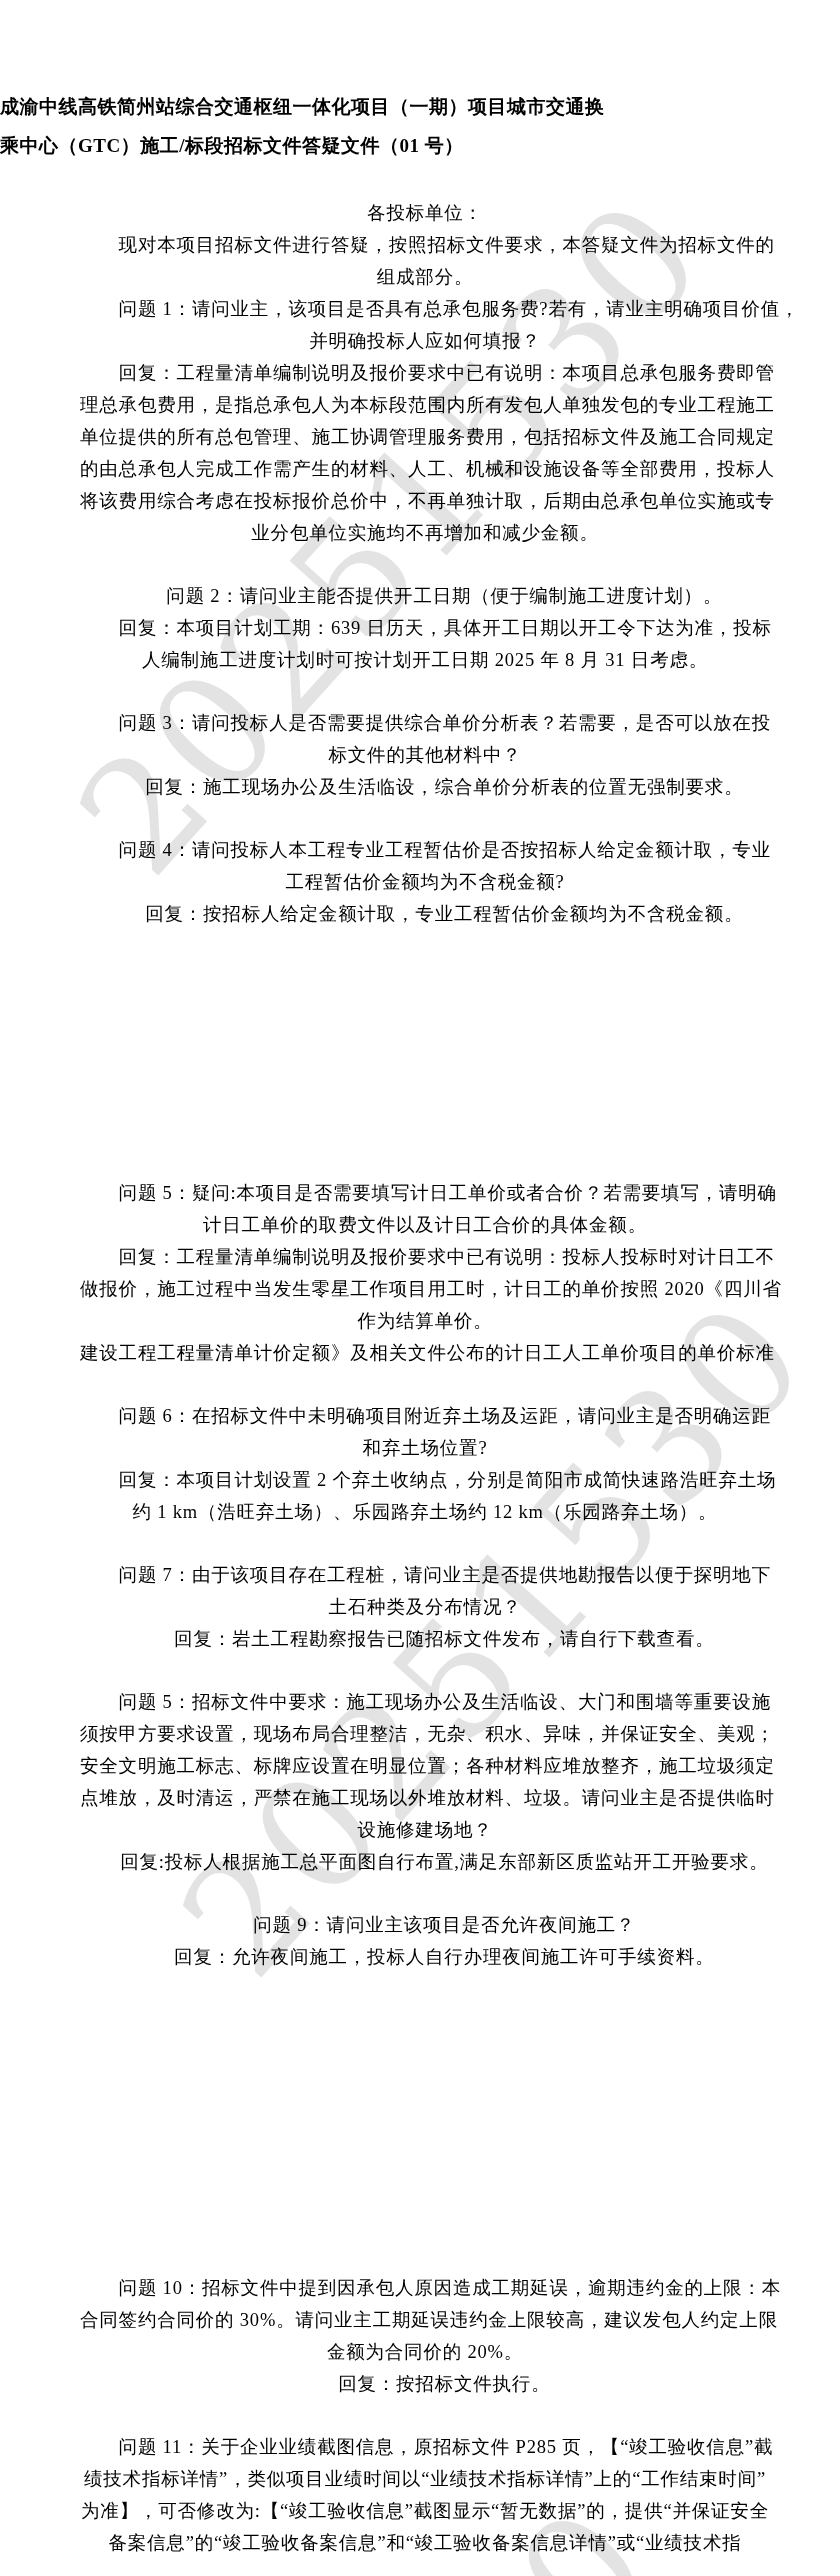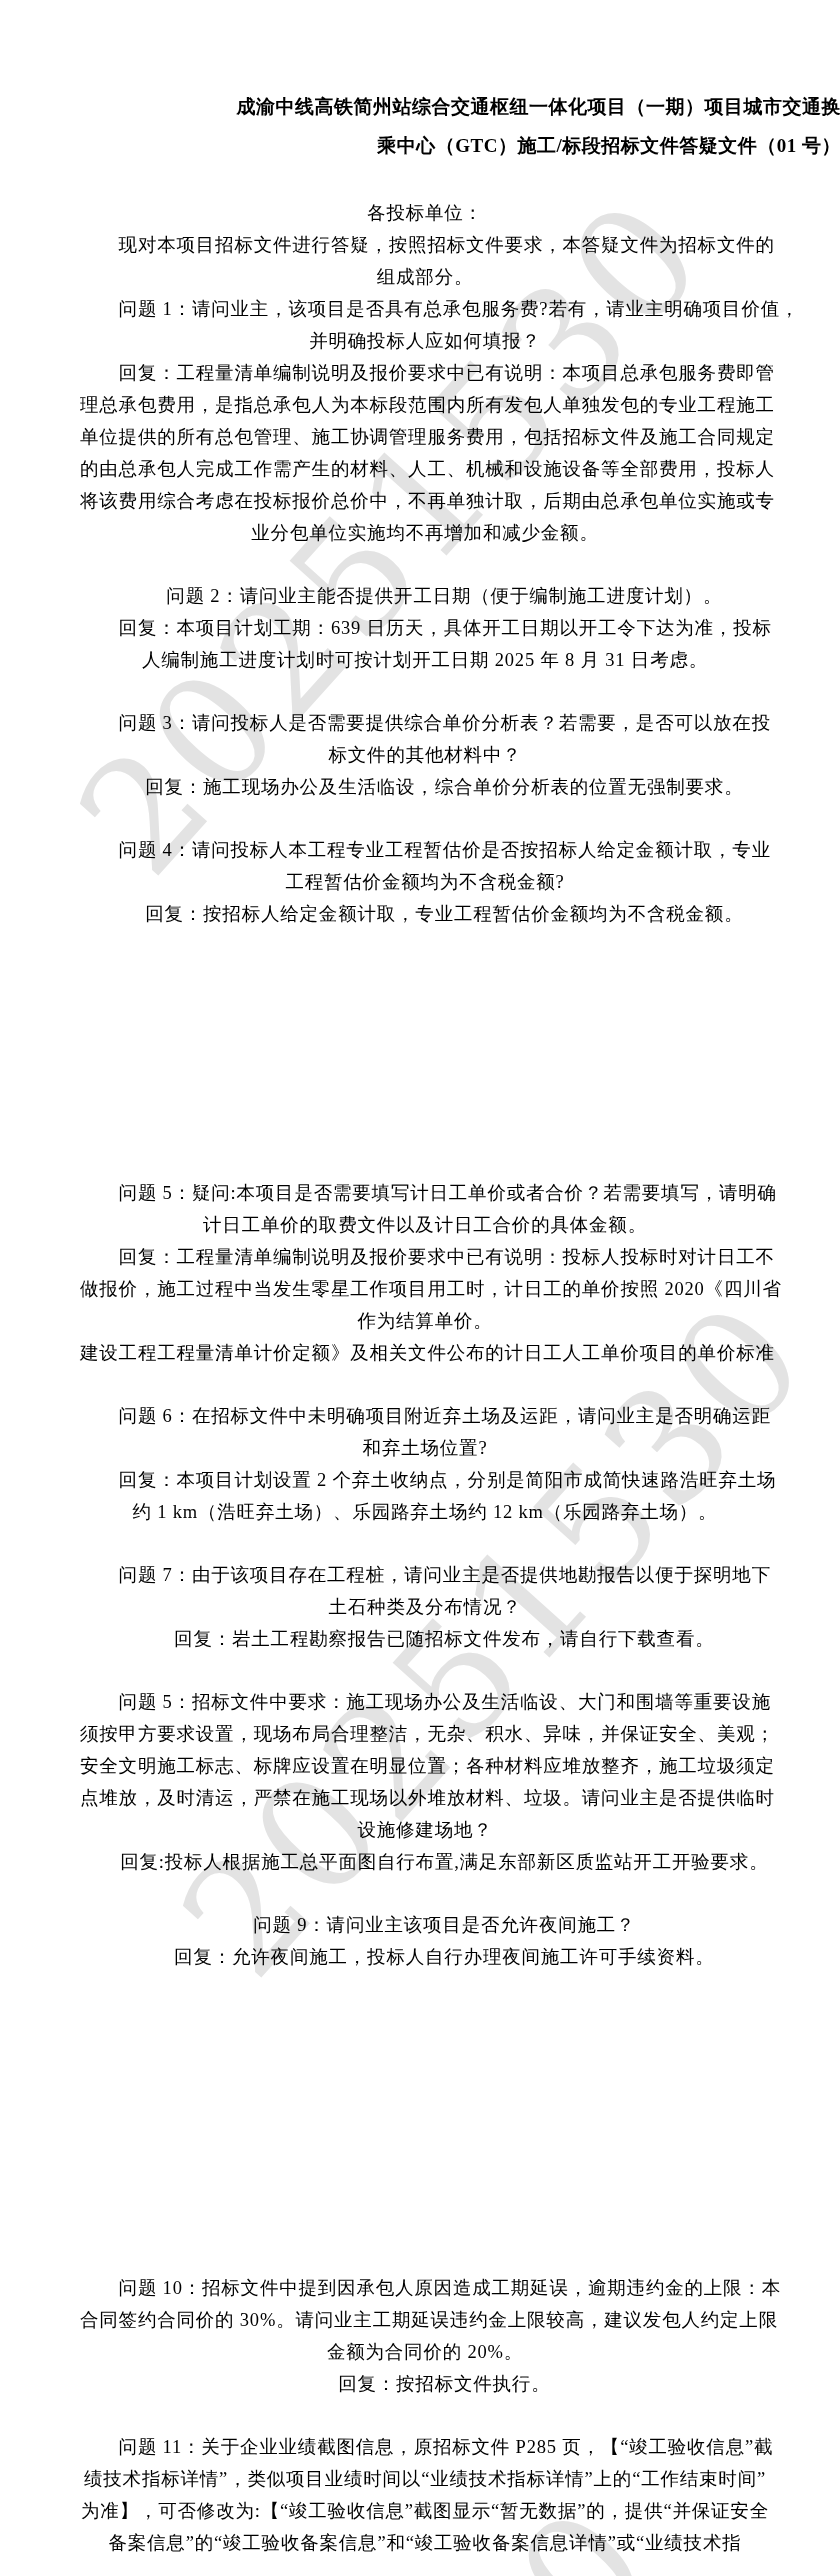--- a/index.html
+++ b/index.html
@@ -13,21 +13,21 @@
     font-family:"DejaVu Serif",serif;font-size:155px;letter-spacing:6.2px;
     color:#e3e3e3;transform:translate(-50%,-50%) rotate(-48deg);
     user-select:none;
   }
   .wm1{left:392px;top:536px;}
   .wm2{left:495px;top:1638px;}
   .wm3{left:340px;top:2844px;}
   
   .title{
     position:absolute;top:87px;left:0;right:0;z-index:1;
-    text-align:right;font-weight:700;font-size:19px;line-height:39px;letter-spacing:0.5px;
+    text-align:left;font-weight:700;font-size:19px;line-height:39px;letter-spacing:0.5px;
   }
   
   .doc-body{
     position:absolute;left:80px;top:197px;width:690px;z-index:1;
     font-size:18.5px;line-height:32px;letter-spacing:0.8px;
   }
   .line{height:32px;white-space:nowrap;text-align:center;}
   .block{margin:0;}
   .gstd{margin-bottom:31px;}
   .gpage{margin-bottom:247px;}

